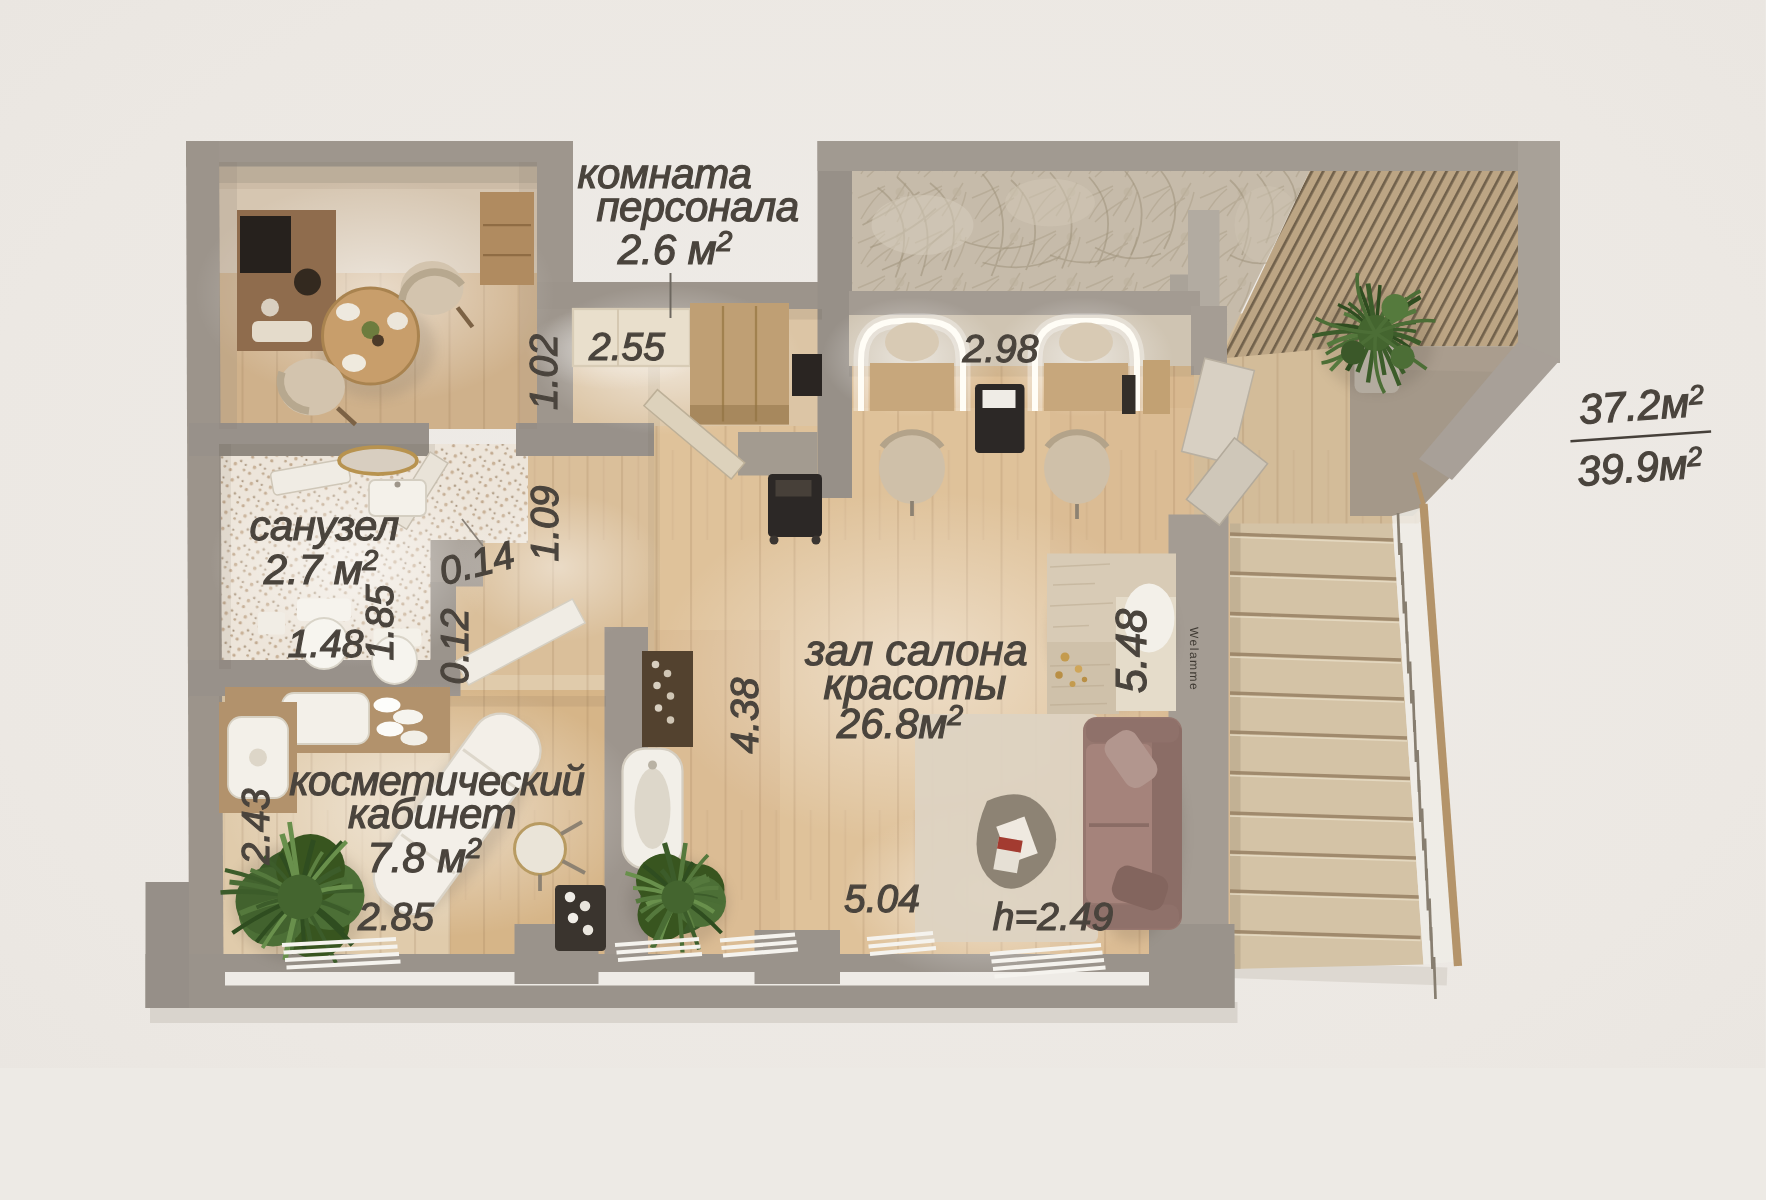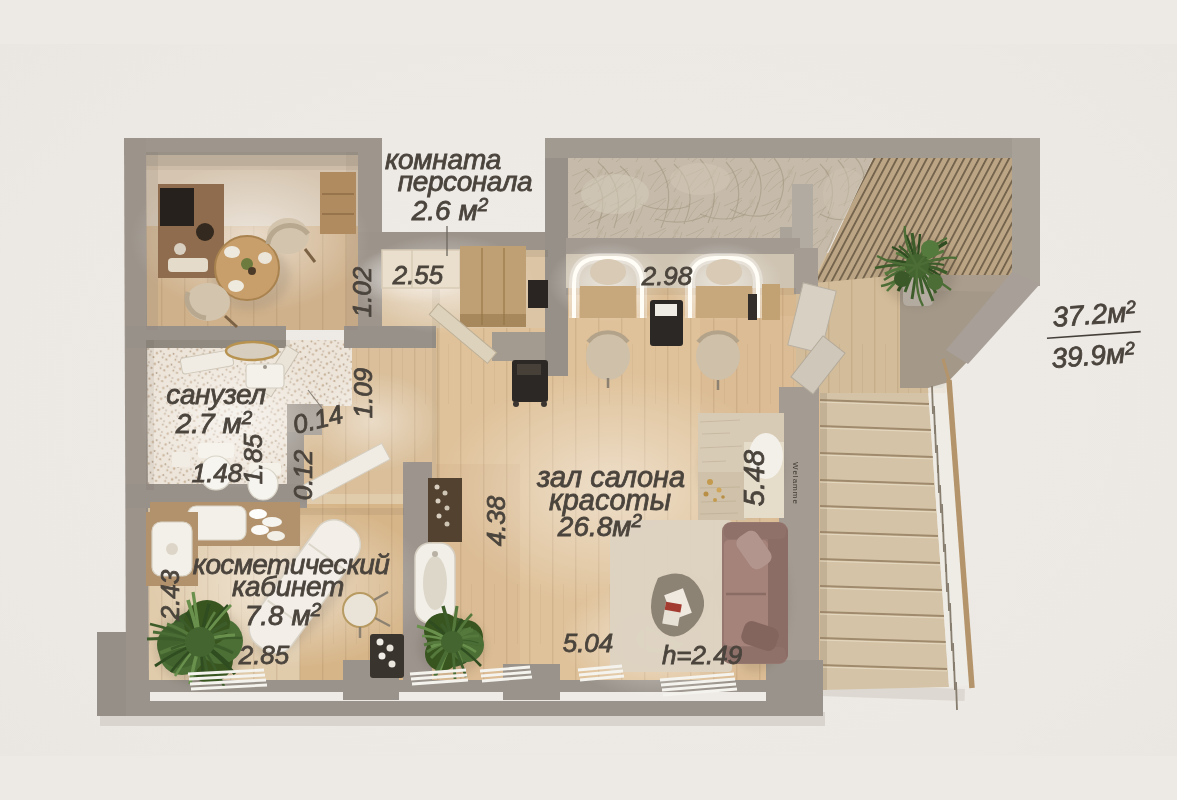--- a/index.html
+++ b/index.html
@@ -1,17 +1,17 @@
 <!DOCTYPE html>
 <html><head>
 <meta charset="utf-8">
 <style>
 html,body{margin:0;padding:0;background:#edeae5;}
 #stage{position:relative;width:1177px;height:712px;overflow:hidden;
-font-family:"Liberation Sans", sans-serif;margin-top:44px;}
+font-family:"Liberation Sans", sans-serif;}
 svg{display:block;}
 </style>
 </head>
 <body>
 <div id="stage">
 <svg width="1177" height="800" viewBox="0 0 1177 800">
 <defs>
 <radialGradient id="bgv" cx="50%" cy="45%" r="75%">
   <stop offset="0%" stop-color="#efece8"></stop>
   <stop offset="70%" stop-color="#ece8e3"></stop>

